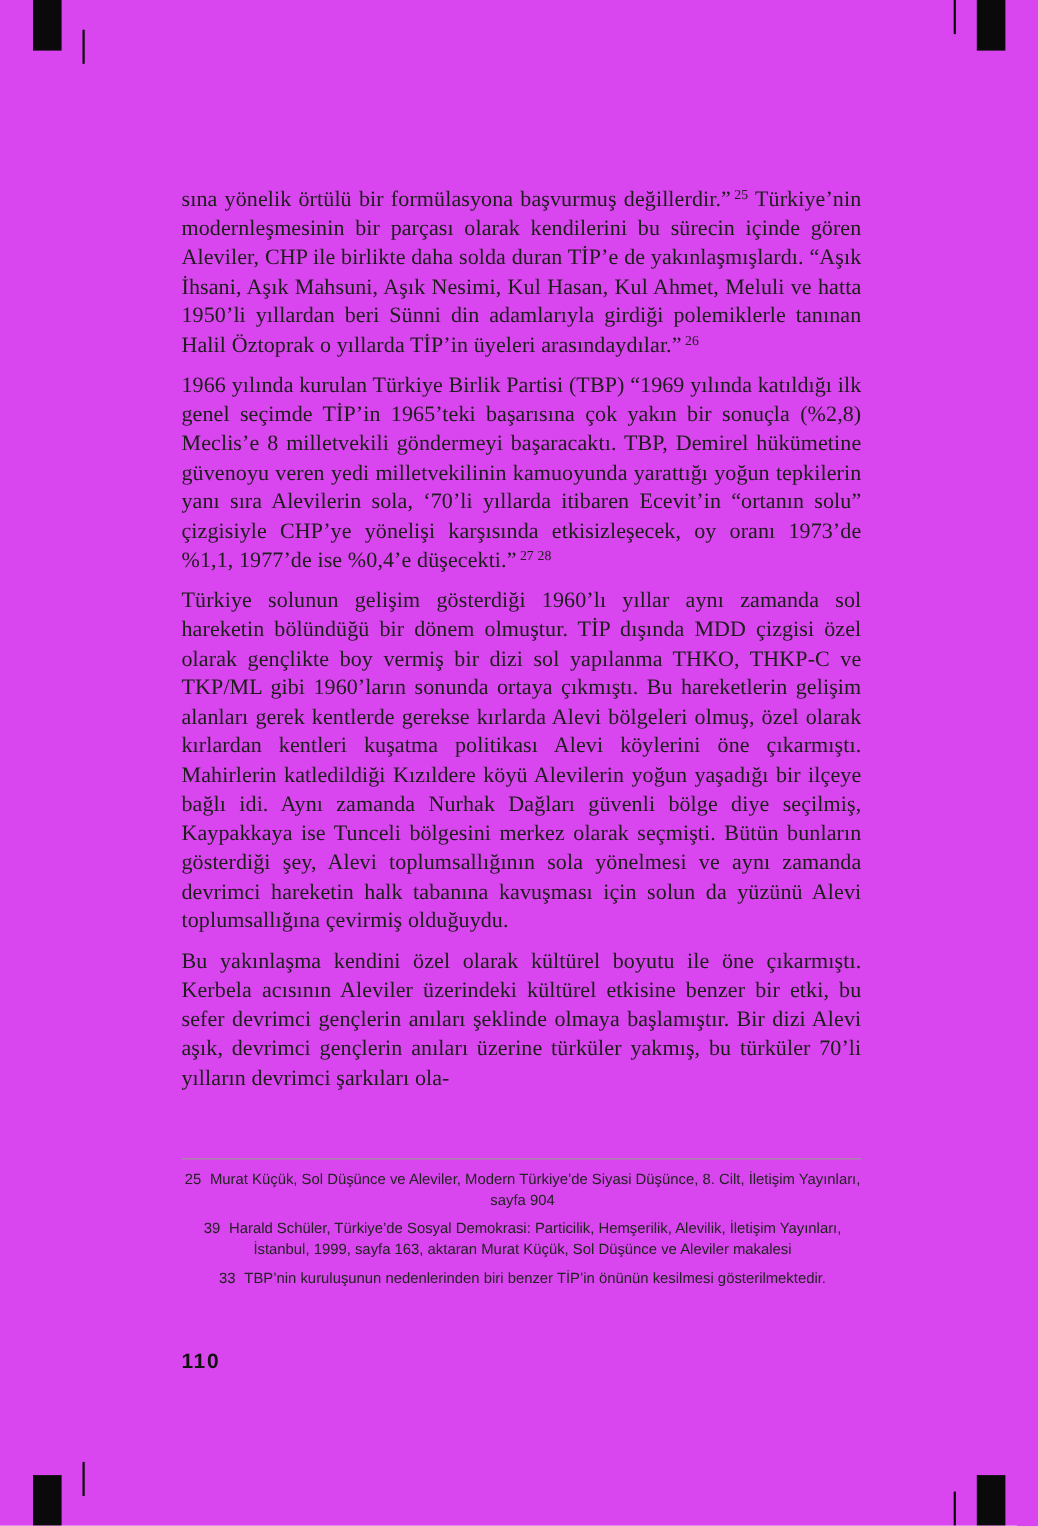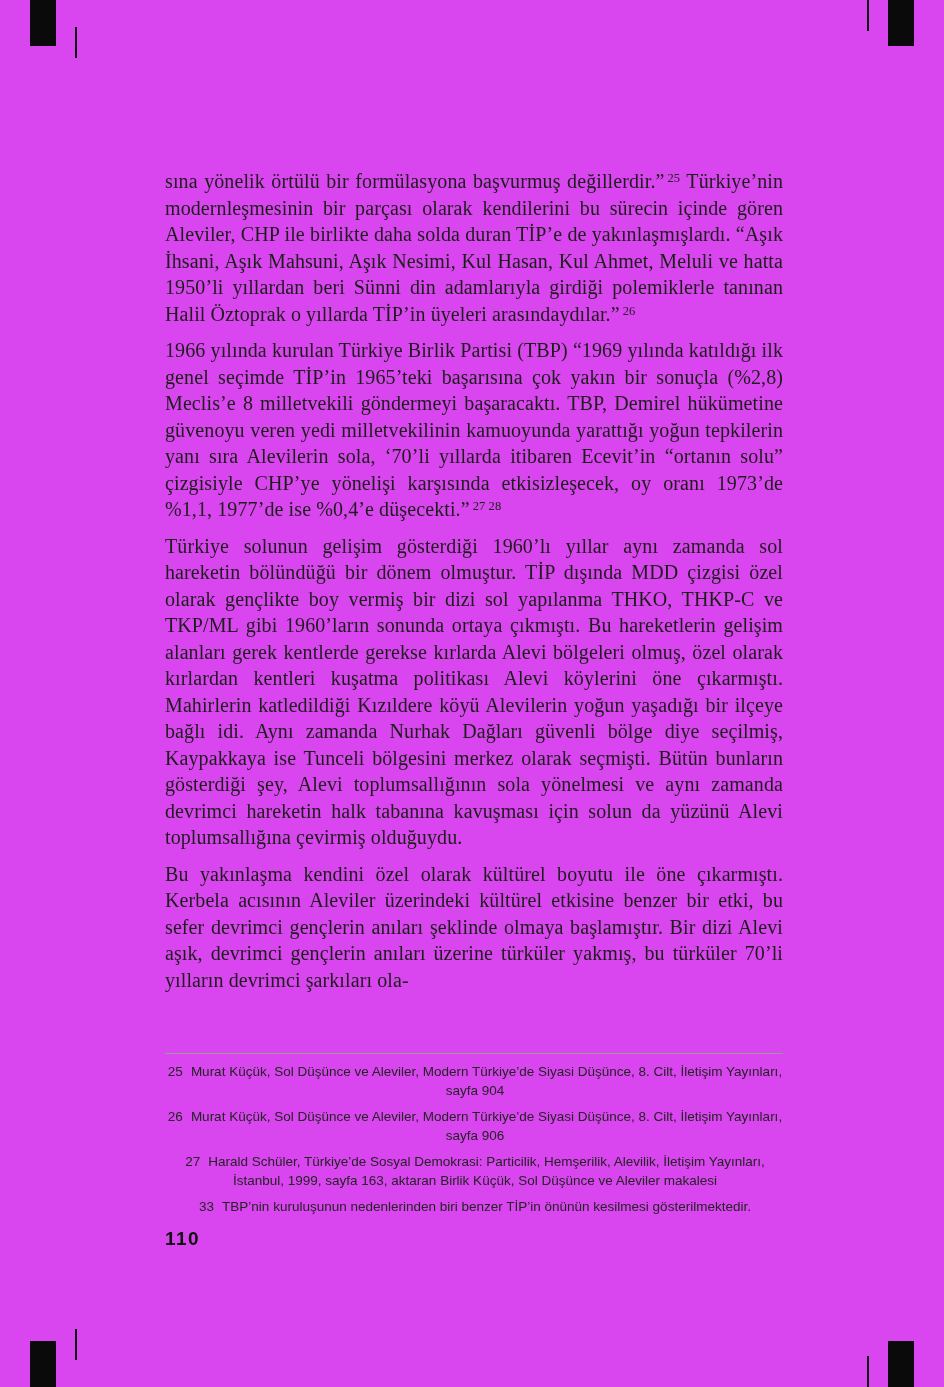--- a/index.html
+++ b/index.html
@@ -95,20 +95,19 @@
 
     <p class="para"><span>Türkiye solunun gelişim gösterdiği 1960’lı yıllar aynı zamanda sol hareketin bölündüğü bir dönem olmuştur. TİP dışında MDD çizgisi özel olarak gençlikte boy vermiş bir dizi sol yapılanma THKO, THKP-C ve TKP/ML gibi 1960’ların sonunda ortaya çıkmıştı. Bu hareketlerin gelişim alanları gerek kentlerde gerekse kırlarda Alevi bölgeleri olmuş, özel olarak kırlardan kentleri kuşatma politikası Alevi köylerini öne çıkarmıştı. Mahirlerin katledildiği Kızıldere köyü Alevilerin yoğun yaşadığı bir ilçeye bağlı idi. Aynı zamanda Nurhak Dağları güvenli bölge diye seçilmiş, Kaypakkaya ise Tunceli bölgesini merkez olarak seçmişti. Bütün bunların gösterdiği şey, Alevi toplumsallığının sola yönelmesi ve aynı zamanda devrimci hareketin halk tabanına kavuşması için solun da yüzünü Alevi toplumsallığına çevirmiş olduğuydu.</span></p>
 
     <p class="para"><span>Bu yakınlaşma kendini özel olarak kültürel boyutu ile öne çıkarmıştı. Kerbela acısının Aleviler üzerindeki kültürel etkisine benzer bir etki, bu sefer devrimci gençlerin anıları şeklinde olmaya başlamıştır. Bir dizi Alevi aşık, devrimci gençlerin anıları üzerine türküler yakmış, bu türküler 70’li yılların devrimci şarkıları ola-</span></p>
   </div>
 
   <div class="fn-rule"></div>
 
   <div class="footnotes">
     <p class="footnote"><span class="fn-num">25</span><span>Murat Küçük, Sol Düşünce ve Aleviler, Modern Türkiye’de Siyasi Düşünce, 8. Cilt, İletişim Yayınları, sayfa 904</span></p>
-    <p class="footnote"><span class="fn-num">26</span><span>Murat Küçük, Sol Düşünce ve Aleviler, Modern Türkiye’de Siyasi Düşünce, 8. Cilt, İletişim Yayınları, sayfa 906</span></p>
-    <p class="footnote"><span class="fn-num">27</span><span>Harald Schüler, Türkiye’de Sosyal Demokrasi: Particilik, Hemşerilik, Alevilik, İletişim Yayınları, İstanbul, 1999, sayfa 163, aktaran Birlik Küçük, Sol Düşünce ve Aleviler makalesi</span></p>
+    <p class="footnote"><span class="fn-num">39</span><span>Harald Schüler, Türkiye’de Sosyal Demokrasi: Particilik, Hemşerilik, Alevilik, İletişim Yayınları, İstanbul, 1999, sayfa 163, aktaran Murat Küçük, Sol Düşünce ve Aleviler makalesi</span></p>
     <p class="footnote"><span class="fn-num">33</span><span>TBP’nin kuruluşunun nedenlerinden biri benzer TİP’in önünün kesilmesi gösterilmektedir.</span></p>
   </div>
 
   <div class="page-number">110</div>
 
 </div>
 
 </body></html>

